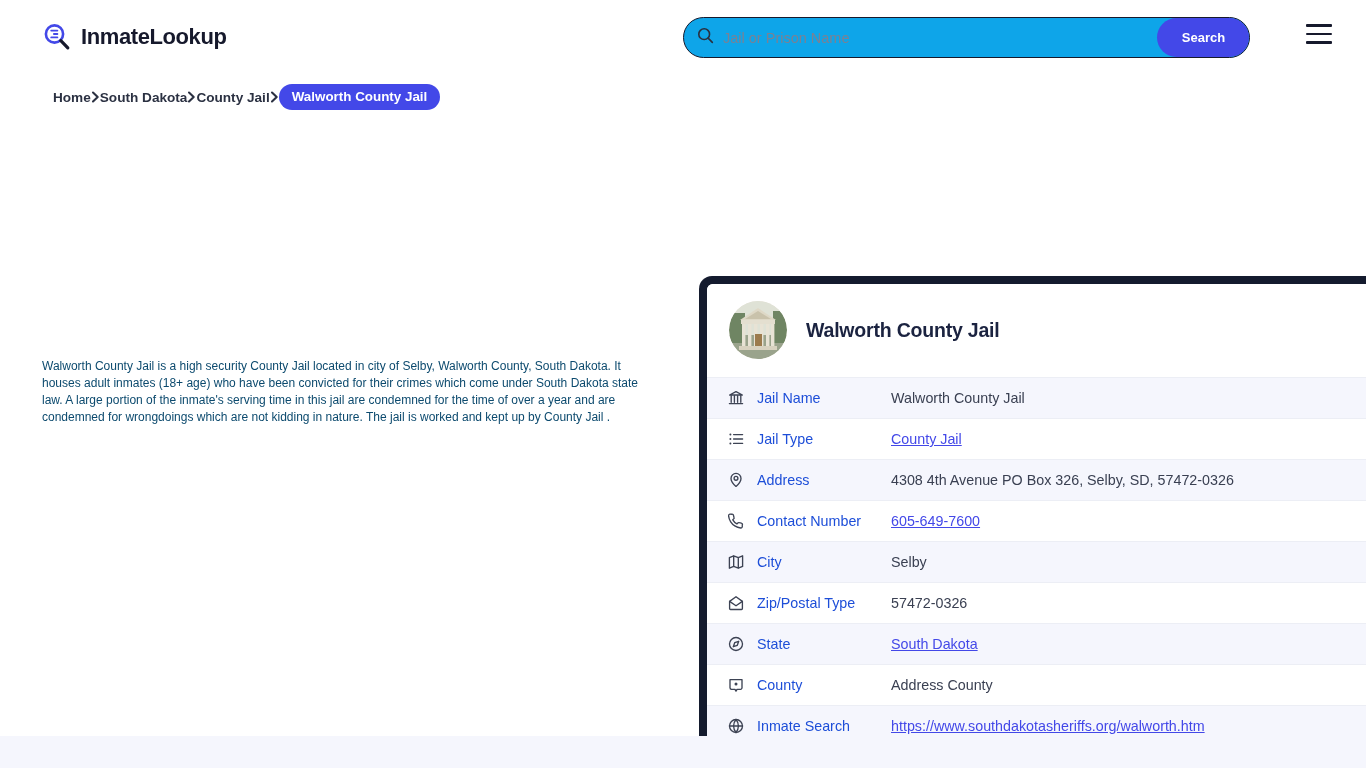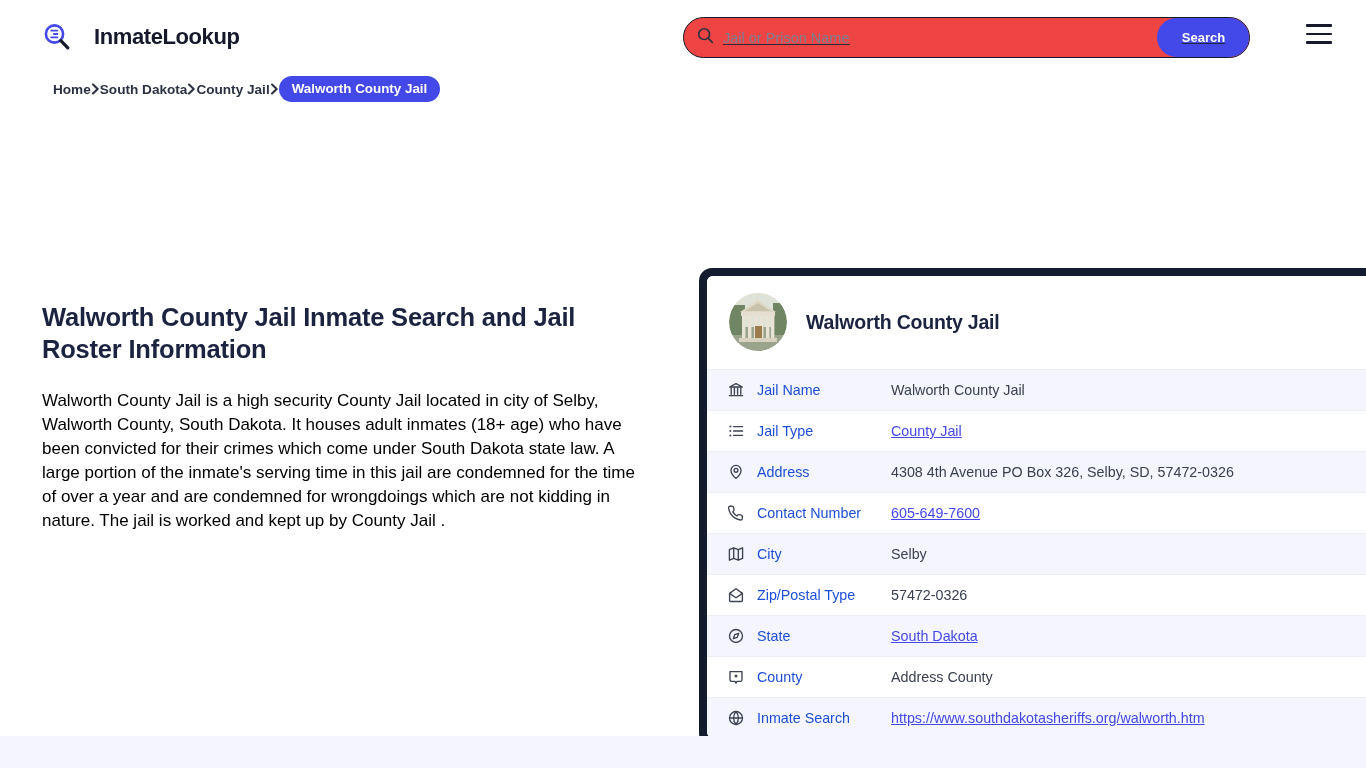--- a/index.html
+++ b/index.html
@@ -22,21 +22,21 @@
     height: 74px;
     display: flex;
     align-items: center;
     background: #ffffff;
     position: relative;
   }
 
   .logo-wrap {
     display: flex;
     align-items: center;
-    gap: 22px;
+    gap: 9px;
     margin-left: 42px;
     cursor: pointer;
   }
 
   .logo-mark { width: 30px; height: 30px; display: block; }
 
   .logo-text {
     font-size: 22px;
     font-weight: 700;
     letter-spacing: -0.4px;
@@ -45,25 +45,24 @@
   }
 
   .search-wrap {
     position: absolute;
     left: 683px;
     top: 17px;
     width: 567px;
     height: 41px;
     border: 1.6px solid #16192c;
     border-radius: 21px;
-    background: #ef4444;
+    background: #0ea5e9;
     display: flex;
     align-items: center;
     overflow: hidden;
-    text-decoration: underline;
   }
 
   .search-icon {
     margin-left: 13px;
     margin-right: 9px;
     flex: 0 0 auto;
     display: block;
   }
 
   .search-input {
@@ -114,21 +113,21 @@
     background: #16192c;
     border-radius: 1px;
   }
 
   
   .breadcrumb {
     display: flex;
     align-items: center;
     gap: 0;
     margin-left: 53px;
-    margin-top: 2px;
+    margin-top: 10px;
     height: 26px;
     font-size: 13.6px;
   }
   .crumb {
     color: #2b3142;
     font-weight: 700;
     text-decoration: none;
     white-space: nowrap;
     cursor: pointer;
   }
@@ -163,24 +162,25 @@
   .page-title {
     font-size: 25.5px;
     line-height: 1.25;
     font-weight: 700;
     color: #1b2340;
     letter-spacing: -0.2px;
     margin-bottom: 23px;
   }
 
   .body-text {
-    font-size: 17px;
+    font-size: 12px;
     line-height: 1.42;
-    color: #000000;
+    color: #0c4a6e;
     margin-bottom: 22px;
+    margin-top: 48px;
   }
 
   
   .info-card {
     position: absolute;
     left: 699px;
     top: 166px;
     width: 760px;
     background: #141b2e;
     border-radius: 13px;
@@ -321,21 +321,20 @@
       <svg width="9" height="12" viewBox="0 0 9 12">
         <path d="M2 1.5L6.7 6 2 10.5" fill="none" stroke="#2b3142" stroke-width="2.1" stroke-linecap="round" stroke-linejoin="round"></path>
       </svg>
     </span>
     <span class="crumb-current">Walworth County Jail</span>
   </nav>
 
 <div class="main">
 
   <div class="left-col">
-    <h1 class="page-title">Walworth County Jail Inmate Search and Jail Roster Information</h1>
     <p class="body-text">Walworth County Jail is a high security County Jail located in city of Selby, Walworth County, South Dakota. It houses adult inmates (18+ age) who have been convicted for their crimes which come under South Dakota state law. A large portion of the inmate's serving time in this jail are condemned for the time of over a year and are condemned for wrongdoings which are not kidding in nature. The jail is worked and kept up by County Jail .</p>
   </div>
 
   <div class="info-card">
     <div class="card-inner">
 
       <div class="card-head">
         <span class="card-thumb">
           <svg width="58" height="58" viewBox="0 0 58 58">
             <defs>

